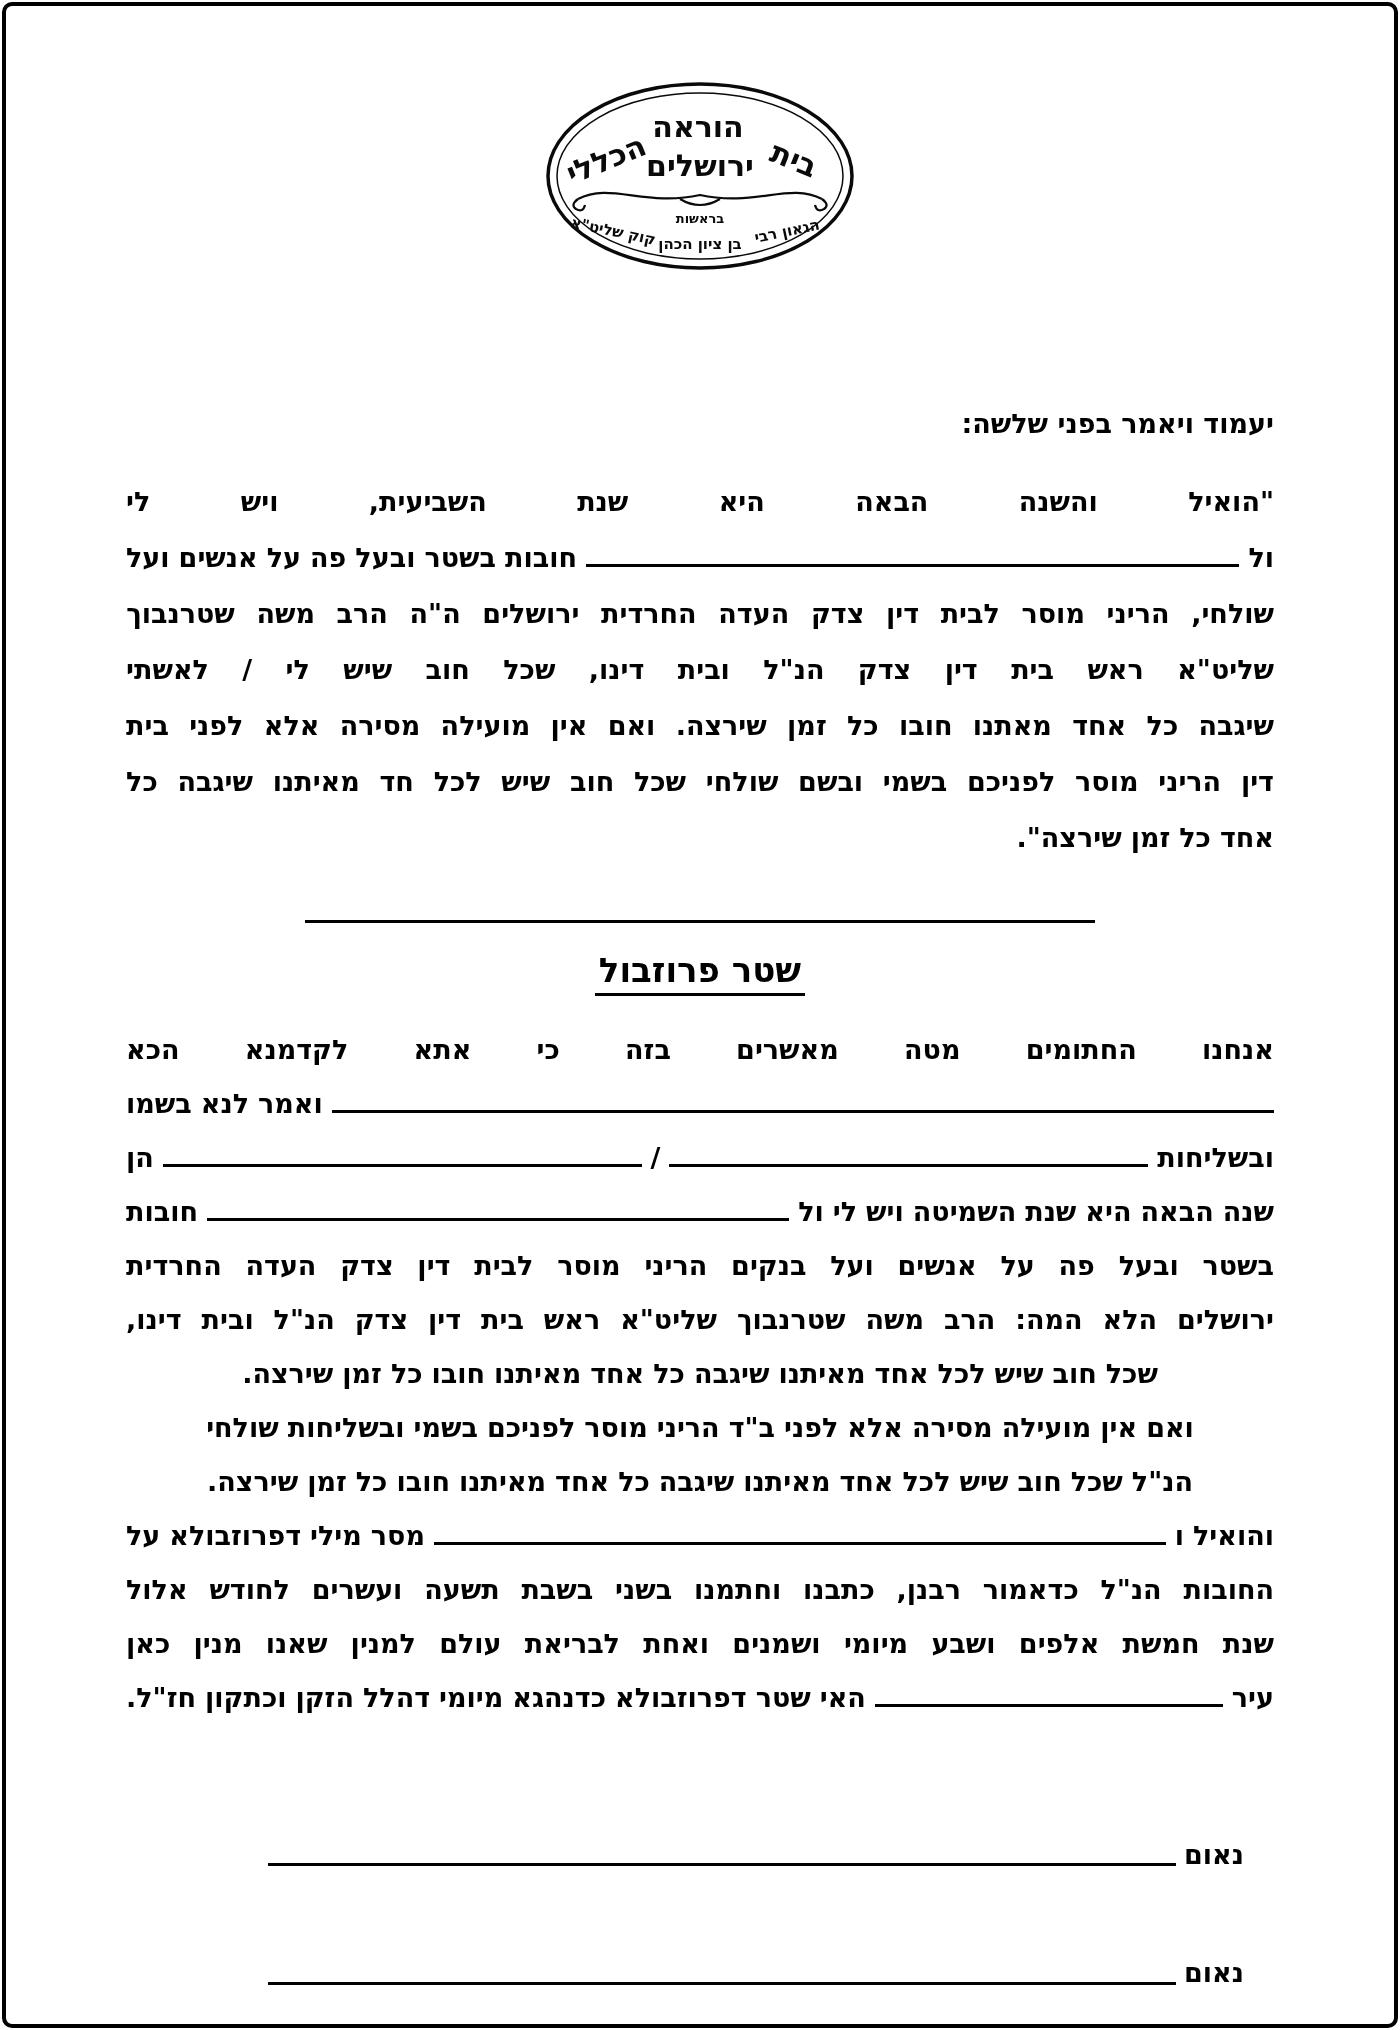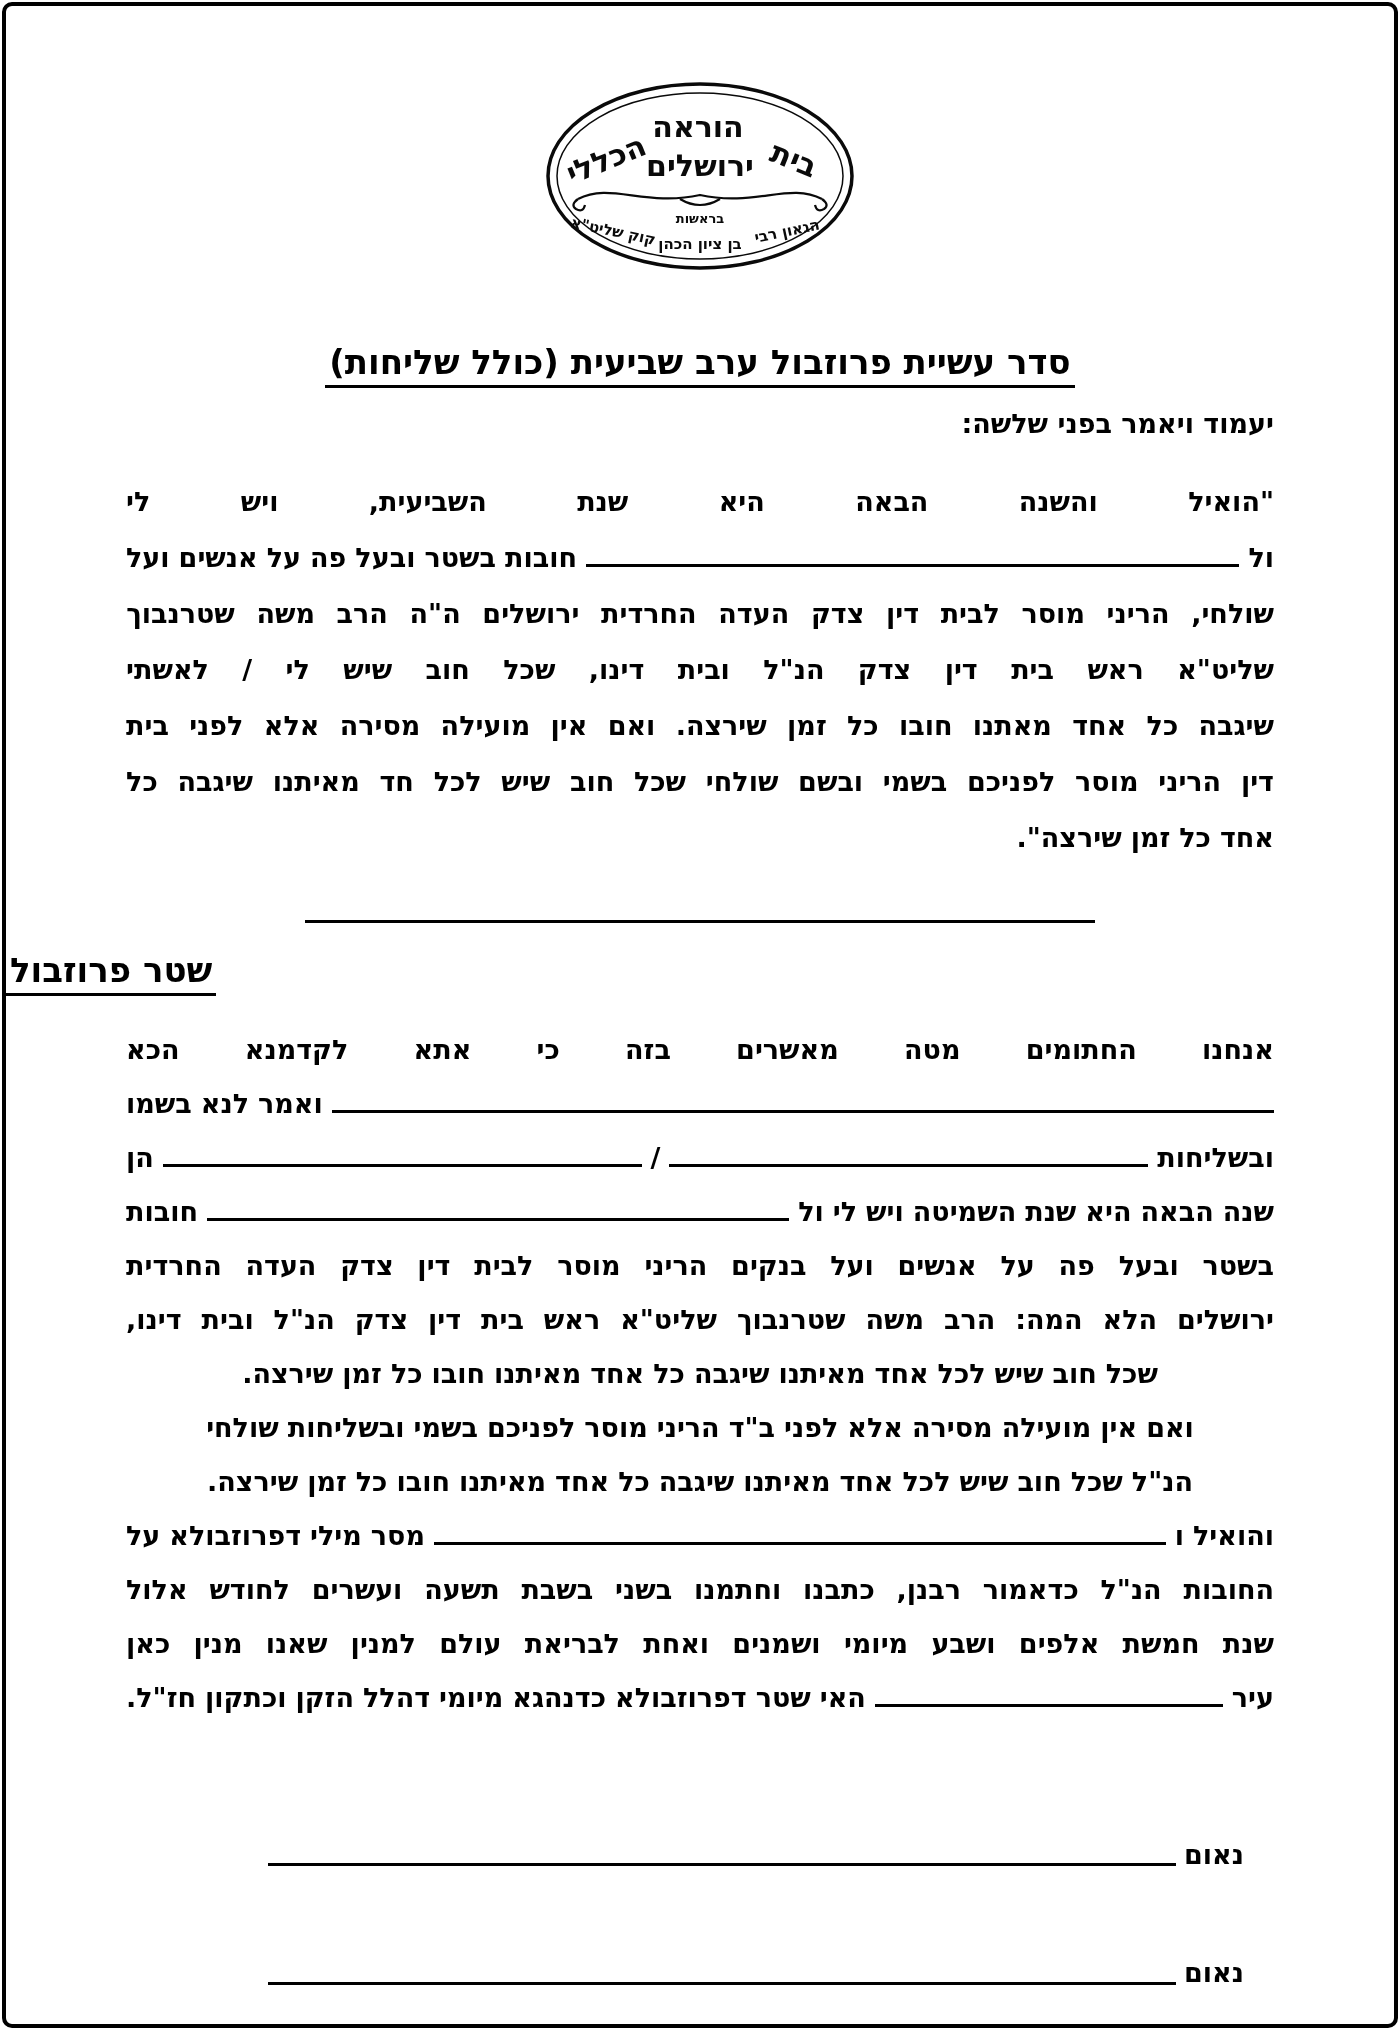--- a/index.html
+++ b/index.html
@@ -6,21 +6,21 @@
     font-family:"DejaVu Sans",sans-serif;color:#000;}
   .page{position:absolute;inset:2px;border:4px solid #000;border-radius:10px;background:#fff;}
 
   
   .seal{position:absolute;top:73px;left:50%;transform:translateX(-50%);}
   .seal text{font-family:"DejaVu Sans",sans-serif;font-weight:bold;fill:#0a0a0a;}
 
   
   .doc-title{position:absolute;top:336px;width:100%;text-align:center;}
   .doc-title span{display:inline-block;font-size:34px;font-weight:bold;border-bottom:3px solid #000;padding:0 4px 3px;}
-  .section-title{position:absolute;top:944px;width:100%;text-align:left;}
+  .section-title{position:absolute;top:944px;width:100%;text-align:center;}
   .section-title span{display:inline-block;font-size:34px;font-weight:bold;border-bottom:3px solid #000;padding:0 4px 3px;}
 
   .instruction{position:absolute;top:402px;right:120px;font-size:27px;font-weight:bold;}
 
   
   .para{position:absolute;right:120px;left:120px;font-size:27px;font-weight:bold;}
   .para1{top:455px;}
   .para2{top:1005px;}
   .line{display:flex;flex-direction:row;align-items:flex-end;gap:9px;}
   .para1 .line{height:56px;}
@@ -58,23 +58,20 @@
       <path d="M38,120 q-8,6 -2,10 q7,4 9,-4"></path>
       <path d="M282,120 q8,6 2,10 q-7,4 -9,-4"></path>
       <path d="M140,120 q20,12 40,0"></path>
     </g>
     <text x="160" y="144" font-size="13" text-anchor="middle">בראשות</text>
     <text x="248" y="157" font-size="15" text-anchor="middle" transform="rotate(-12 248 157)">הגאון רבי</text>
     <text x="160" y="170" font-size="15" text-anchor="middle">בן ציון הכהן</text>
     <text x="72" y="157" font-size="15" text-anchor="middle" transform="rotate(12 72 157)">קוק שליט"א</text>
   </svg>
 
-  <div class="doc-title">
-    <span>סדר עשיית פרוזבול ערב שביעית (כולל שליחות)</span>
-  </div>
 
   <div class="instruction">יעמוד ויאמר בפני שלשה:</div>
 
   <div class="para para1">
       <div class="line align-between">
         <span class="word">"הואיל</span>
         <span class="word">והשנה</span>
         <span class="word">הבאה</span>
         <span class="word">היא</span>
         <span class="word">שנת</span>

